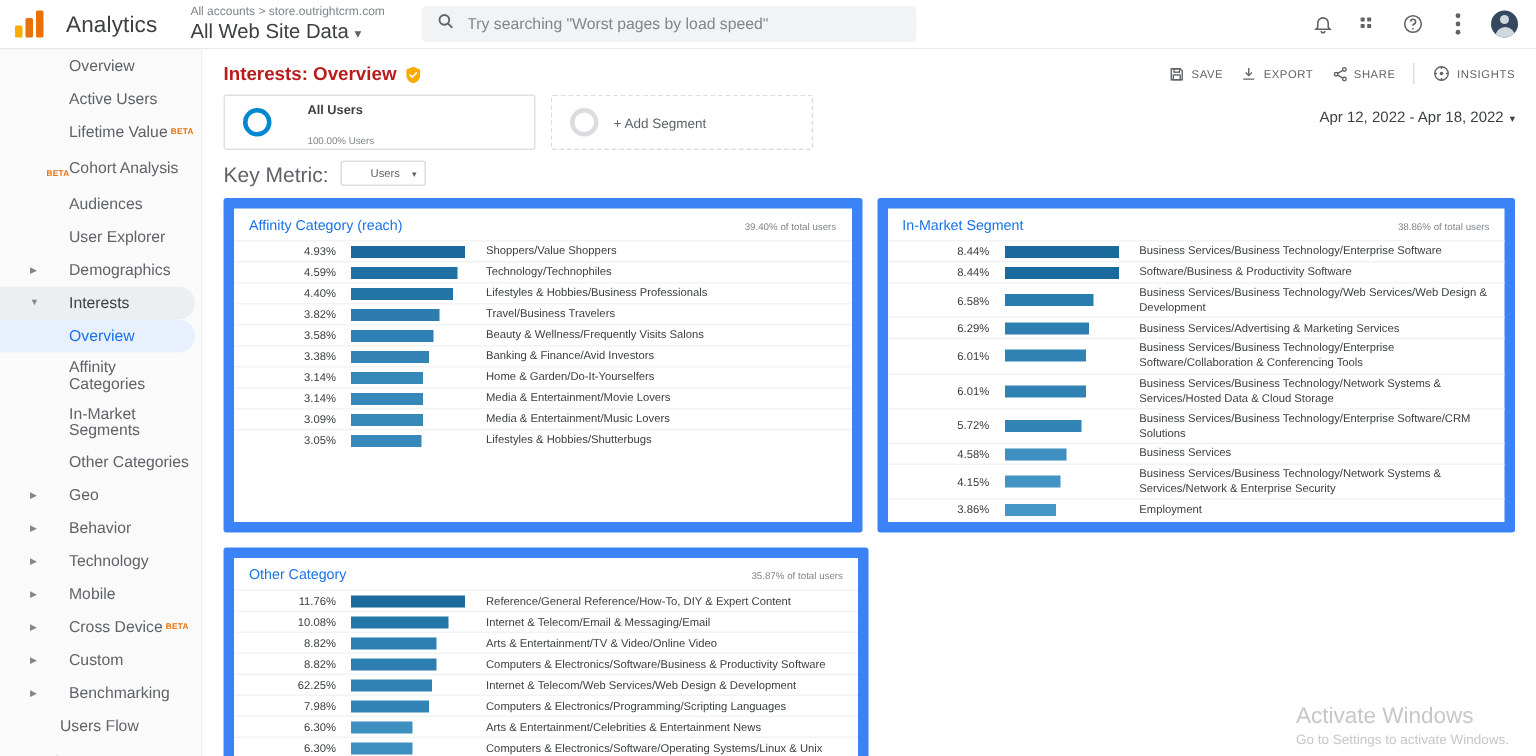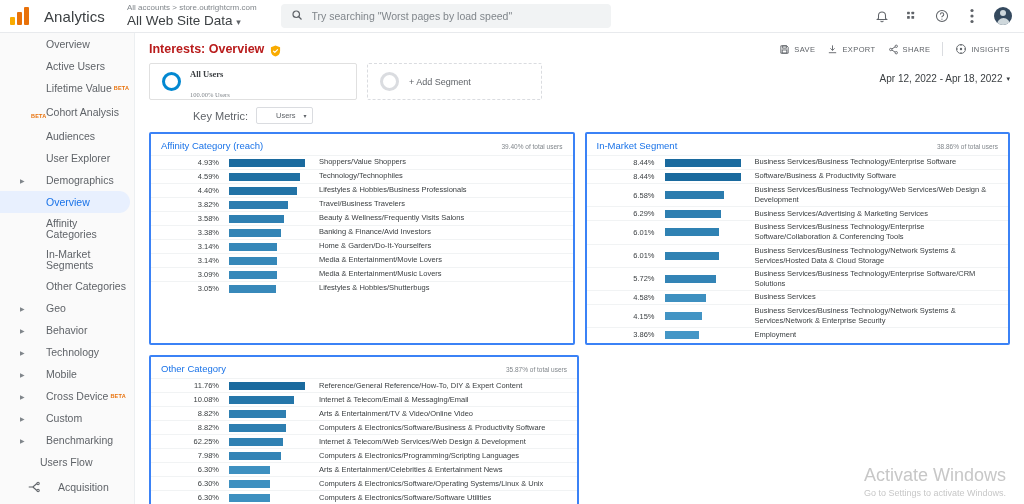--- a/index.html
+++ b/index.html
@@ -92,41 +92,41 @@
 
   
   .seg-row { display: flex; align-items: flex-start; padding: 4px 14px 0 14px; }
   .seg-box {
     width: 208px; height: 37px; border: 1px solid #e0e0e0; border-radius: 2px;
     display: flex; align-items: center; padding-left: 12px; background:#fff; cursor:pointer;
   }
   .seg-box.dashed { border: 1px dashed #dadce0; margin-left: 10px; width: 175px;}
   .ring { width: 19px; height: 19px; border-radius: 50%; border: 3px solid #0288d1; flex:0 0 auto;}
   .ring.grey { border-color: #dadce0; }
-  .seg-txt { margin-left: 9px; line-height: 1.25; font-family: Liberation Serif, serif; }
+  .seg-txt { margin-left: 24px; line-height: 1.25; }
   .seg-name { font-size: 8.5px; color: #3c4043; font-weight: bold;}
   .seg-sub { font-size: 6.5px; color: #80868b; }
   .seg-add { margin-left: 10px; font-size: 9px; color: #5f6368; }
   .daterange { margin-left: auto; display:flex; align-items:center; gap:4px; cursor:pointer; padding-top: 10px;}
   .daterange .dt { font-size: 10px; color: #3c4043; }
 
   .keymetric { display: flex; align-items: center; padding: 7px 14px 0 14px; }
-  .km-label { font-size: 11px; color: #5f6368; margin-left: 44px; }
+  .km-label { font-size: 14px; color: #5f6368; }
   .km-select {
     margin-left: 8px; height: 17px; border: 1px solid #dadce0; border-radius: 2px;
     display:flex; align-items:center; padding: 0 5px; gap: 8px; background:#fff; cursor:pointer;
   }
   .km-select .v { font-size: 7.5px; color: #5f6368; padding-left: 14px; }
   .km-select .c { font-size: 6px; color: #5f6368; }
 
   
   .panels { padding: 8px 14px 0 14px; position: relative; }
   .prow { display: flex; gap: 10px; }
   .panel {
-    border: 2px solid #3b82f6; border-radius: 2px; background: #fff;
+    border: 7px solid #3b82f6; border-radius: 2px; background: #fff;
   }
   .panel-left { width: 430px; }
   .panel-right { width: 430px; }
   .panel-head {
     display: flex; align-items: baseline; padding: 6px 10px 4px 10px;
   }
   .panel-title { font-size: 9.5px; color: #1a73e8; cursor:pointer; }
   .panel-total { margin-left: auto; font-size: 6.5px; color: #80868b; }
   .rows { padding: 0 0 2px 0; }
   .drow {
@@ -139,21 +139,21 @@
     padding-right: 6px; flex: 0 0 auto;
   }
   .dbarcell { width: 86px; flex: 0 0 auto; padding-left: 4px;}
   .dbar { height: 8px; background: #2196c4; }
   .dlabel { font-size: 7.5px; color: #3c4043; padding-left: 8px; line-height: 1.35; padding-right: 6px;}
 
   .watermark {
     position: absolute; right: 18px; bottom: 6px; text-align: left;
     color: #c7c7c7; pointer-events: none;
   }
-  .wm1 { font-size: 18px; }
+  .wm1 { font-size: 15px; }
   .wm2 { font-size: 9px; margin-top: 2px; }
 </style>
 </head>
 <body>
 
 <div class="topbar">
   <div class="ga-logo">
     <div class="b1"></div>
       <div class="b2"></div>
       <div class="b3"></div>
@@ -232,20 +232,24 @@
   </div>
   <div class="nav-item sub">
     <span>Audiences</span>
   </div>
   <div class="nav-item sub">
     <span>User Explorer</span>
   </div>
   <div class="nav-item sub">
     <span class="arr">▶</span>
     <span>Demographics</span>
+  </div>
+  <div class="nav-item sub active-grp">
+    <span class="arr">▼</span>
+    <span>Interests</span>
   </div>
   <div class="nav-item sub selected" style="padding-left:46px;">
     <span>Overview</span>
   </div>
   <div class="nav-item sub wrap2" style="padding-left:46px;">
     <span class="label2">Affinity Categories</span>
   </div>
   <div class="nav-item sub wrap2" style="padding-left:46px;">
     <span class="label2">In-Market Segments</span>
   </div>

